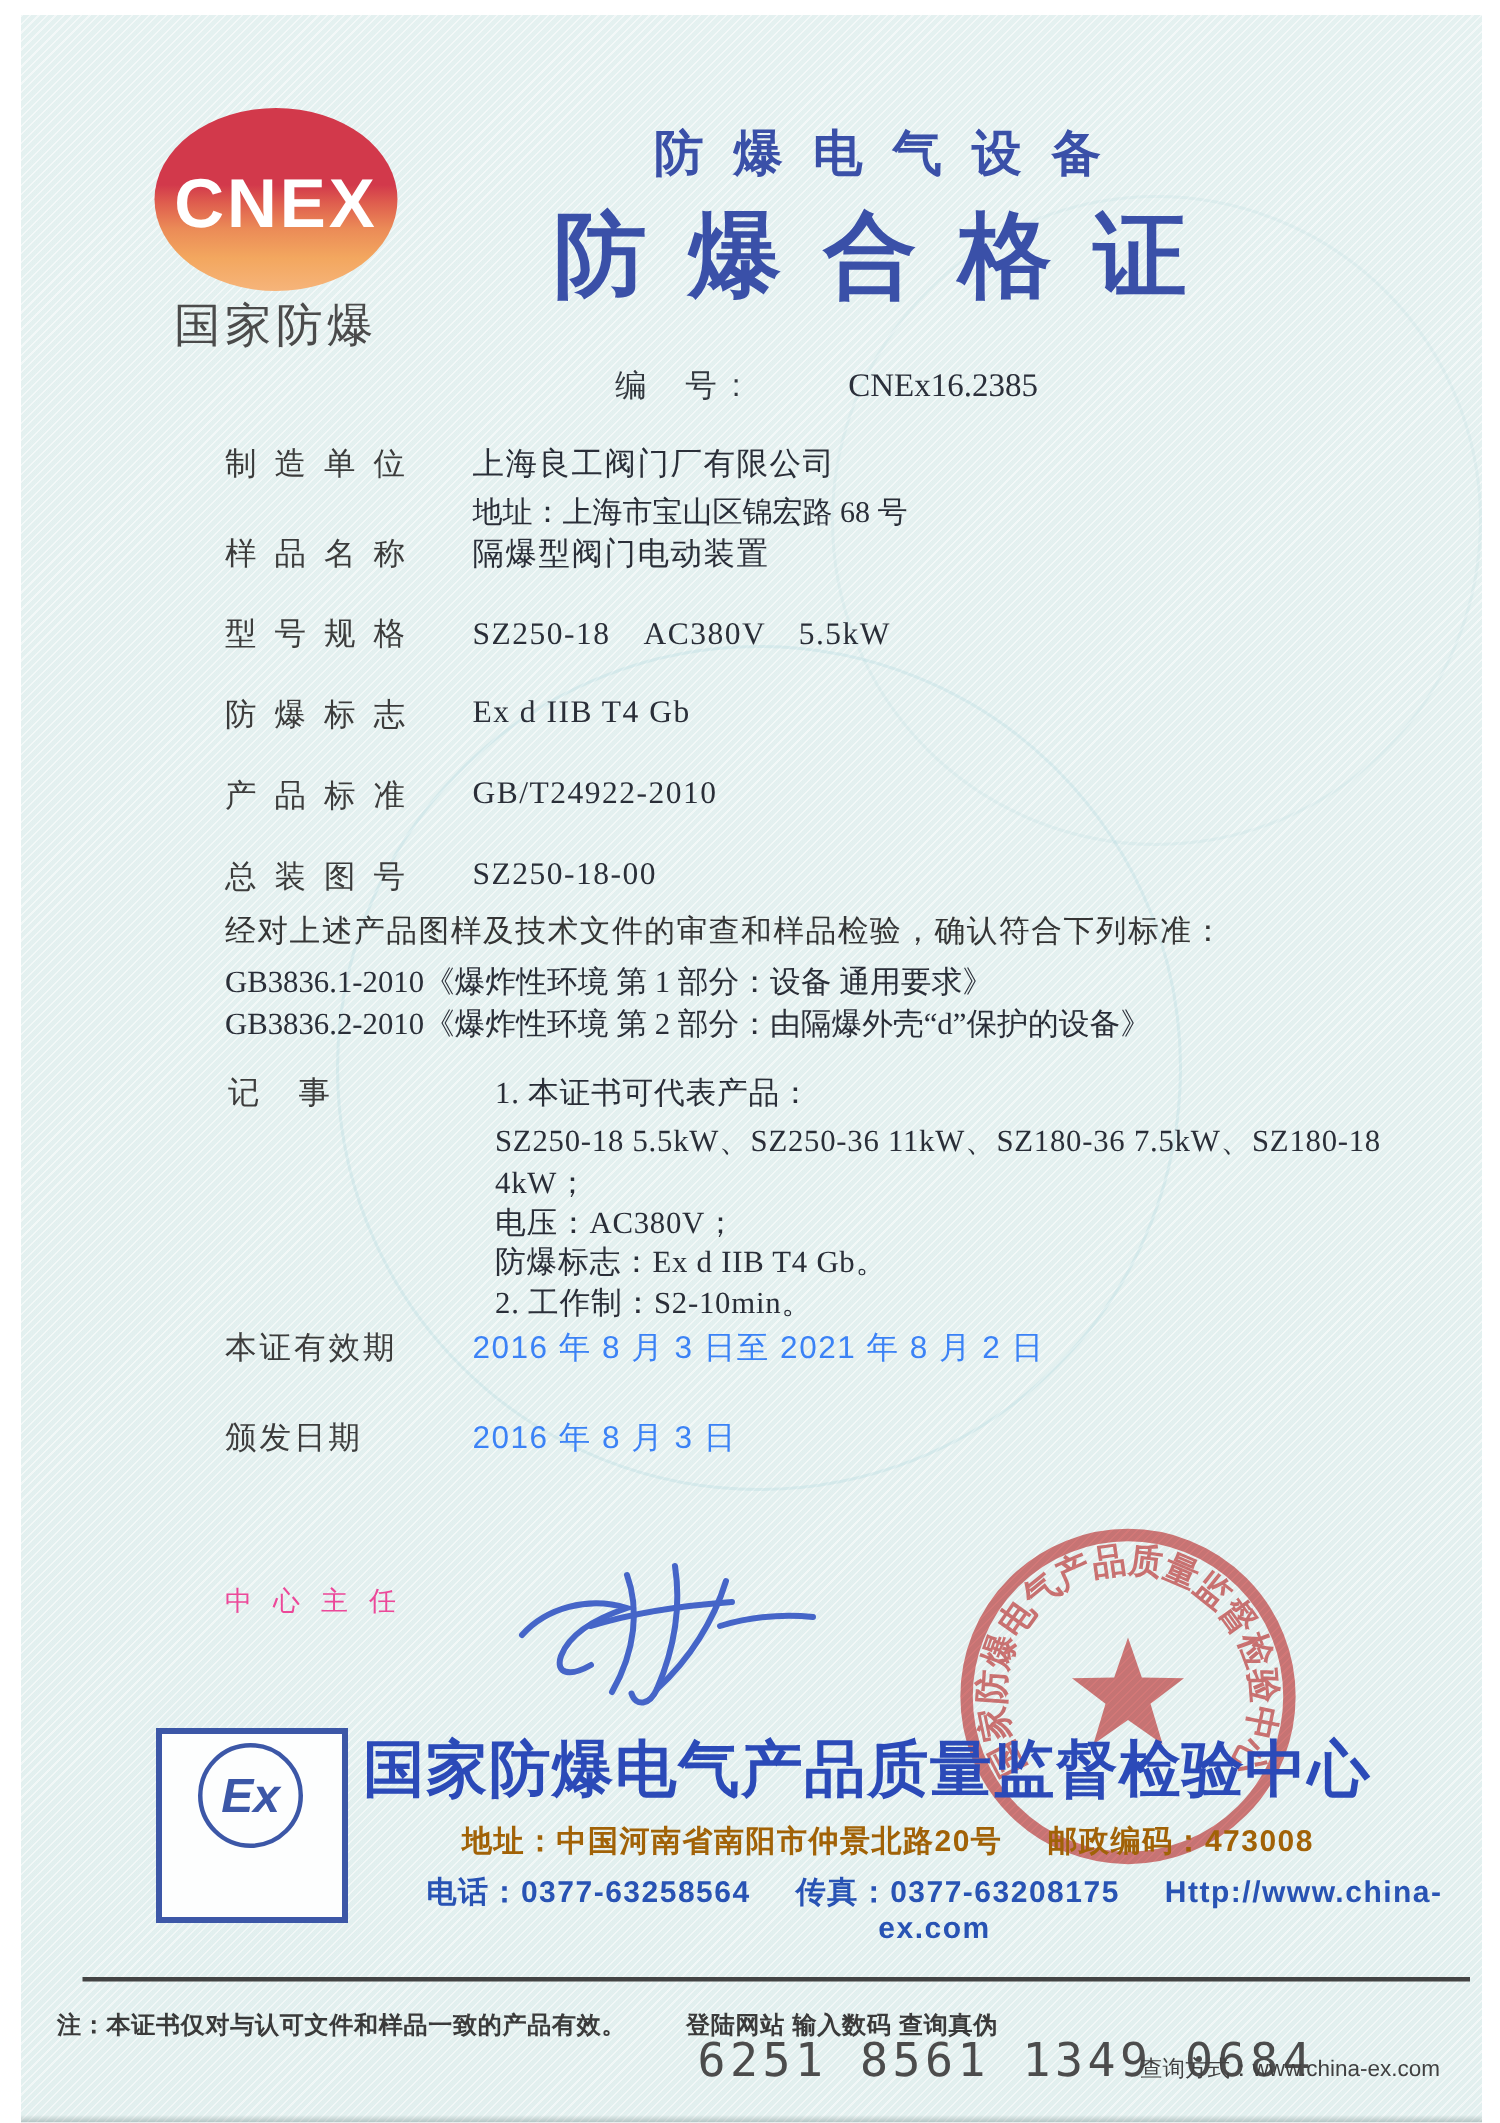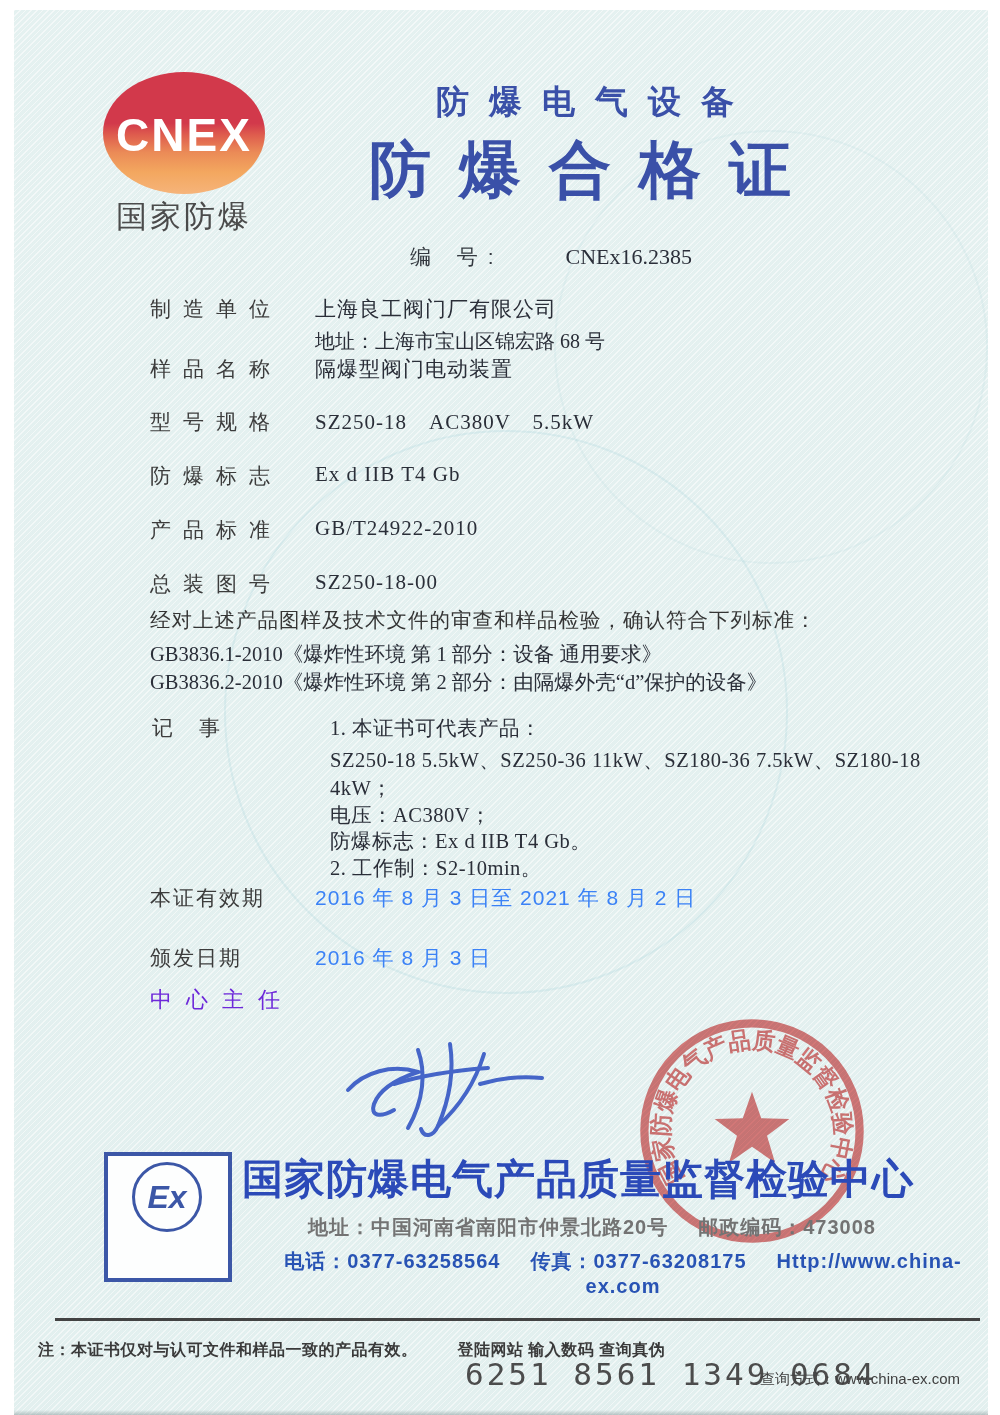--- a/index.html
+++ b/index.html
@@ -49,39 +49,39 @@
 
   .stmt-intro{position:absolute;left:150px;top:606px;font-size:20.5px;color:#353535;letter-spacing:1px;}
   .stmt-std{position:absolute;left:150px;font-family:"Liberation Serif",serif;font-size:20.5px;color:#2a2e38;}
 
   .notes-label{position:absolute;left:152px;top:714px;font-size:21px;color:#3c3c3c;letter-spacing:26px;}
   .note-line{position:absolute;left:330px;font-family:"Liberation Serif",serif;font-size:20.5px;
     color:#2a2e38;white-space:nowrap;letter-spacing:.5px;}
 
   .big-label{position:absolute;left:150px;font-size:21px;color:#3c3c3c;letter-spacing:2px;}
   .big-value{position:absolute;left:315px;font-size:21px;color:#3b82f6;letter-spacing:1px;}
-  .director-label{position:absolute;left:150px;top:985px;font-size:22px;color:#6d28d9;letter-spacing:14px;}
+  .director-label{position:absolute;left:150px;top:1055px;font-size:18px;color:#ec4899;letter-spacing:14px;}
 
   .signature{position:absolute;left:330px;top:1028px;width:230px;height:125px;}
   .stamp{position:absolute;left:633px;top:1012px;width:238px;height:238px;mix-blend-mode:multiply;opacity:.9;}
 
   .badge{position:absolute;left:104px;top:1152px;width:128px;height:130px;border:4px solid #3c57a7;
     background:#fdfefe;box-sizing:border-box;}
   .badge-circle{position:absolute;left:24px;top:6px;width:64px;height:64px;border:3px solid #3c57a7;
     border-radius:50%;display:flex;align-items:center;justify-content:center;}
   .badge-circle span{color:#3c57a7;font-size:32px;font-weight:bold;font-style:italic;}
   .badge-bottom{position:absolute;left:0;right:0;bottom:0;height:52px;background:#3c57a7;
     color:#fff;text-align:center;}
   .badge-cqst{font-size:21px;letter-spacing:5px;margin-top:3px;}
   .badge-ny{font-size:13px;letter-spacing:2px;margin-top:1px;}
 
   .org-name{position:absolute;left:242px;top:1152px;width:690px;font-size:41px;font-weight:bold;
     color:#2b4ab8;font-family:"Liberation Serif",serif;letter-spacing:1px;white-space:nowrap;}
   .org-line1{position:absolute;left:242px;top:1214px;width:700px;text-align:center;
-    font-size:20px;font-weight:bold;color:#737373;letter-spacing:1px;}
+    font-size:20px;font-weight:bold;color:#a16207;letter-spacing:1px;}
   .org-line2{position:absolute;left:232px;top:1248px;width:720px;text-align:center;
     font-size:20px;font-weight:bold;color:#2853b4;letter-spacing:1px;margin-left:31px;}
   .gap{display:inline-block;width:30px;}
 
   .divider{position:absolute;left:55px;top:1318px;width:925px;height:3px;background:#434343;}
   .foot-note{position:absolute;left:38px;top:1340px;font-size:16px;color:#3a3a3a;font-weight:bold;letter-spacing:.5px;}
   .foot-code{position:absolute;left:465px;top:1356px;font-family:"DejaVu Sans Mono",monospace;
     font-size:31px;color:#4c4c4c;letter-spacing:3px;}
   .foot-query{position:absolute;left:760px;top:1370px;font-size:15px;color:#404040;}
 </style>

